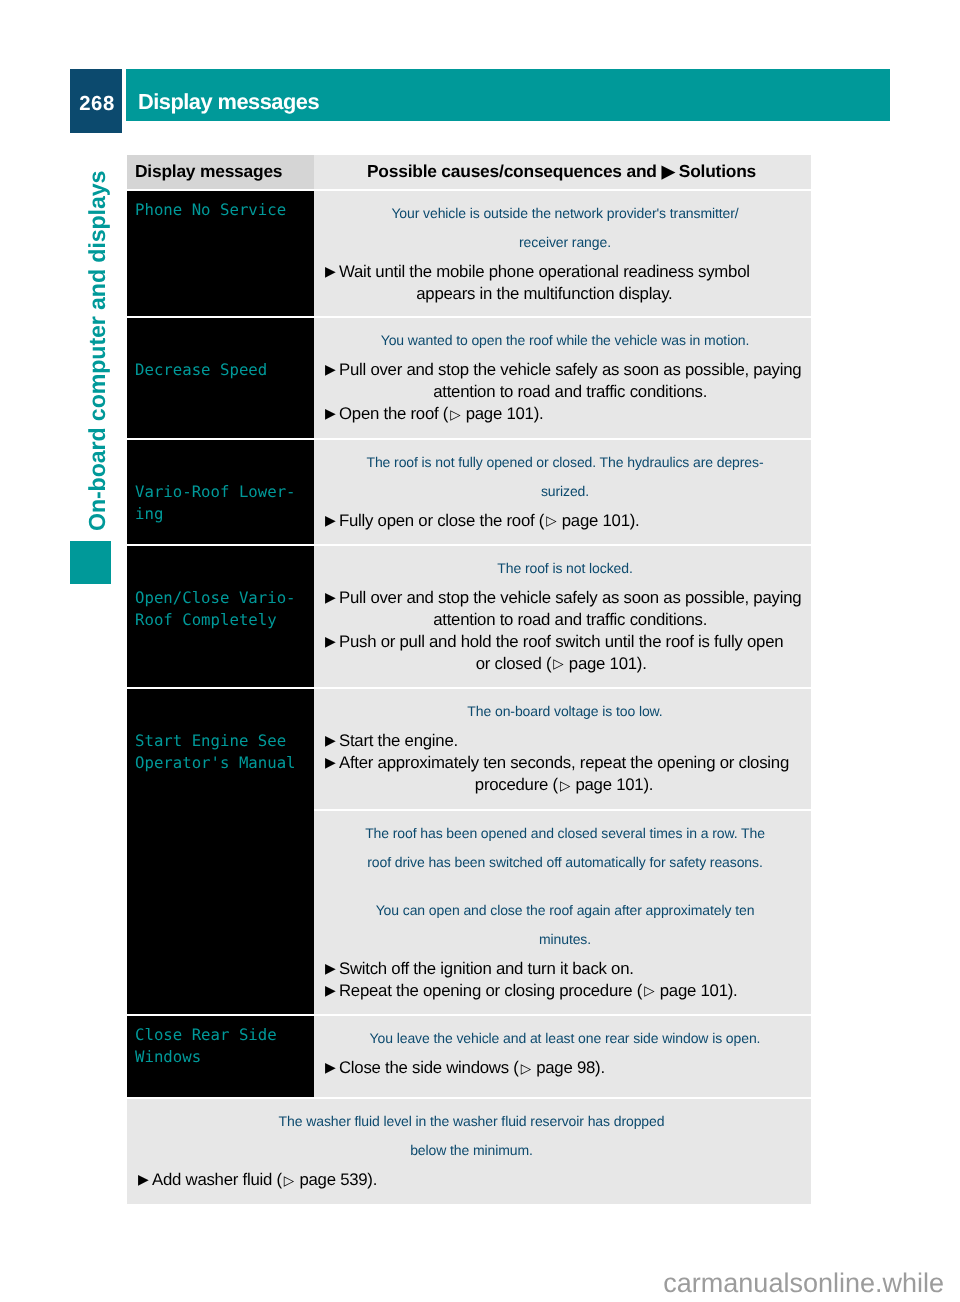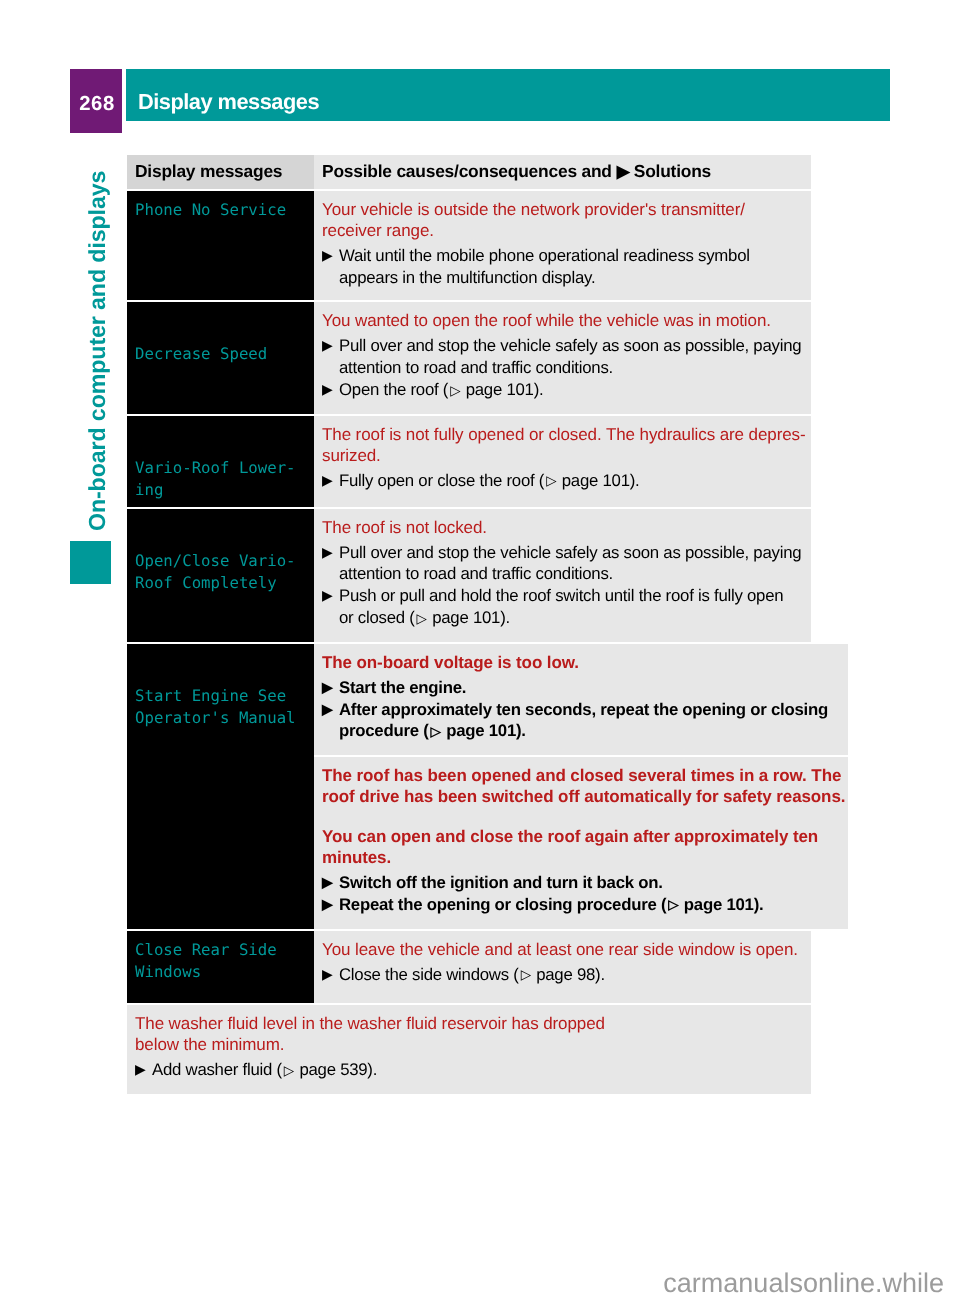--- a/index.html
+++ b/index.html
@@ -4,52 +4,52 @@
 <title>Display messages – page 268</title>
 <style>
   *{box-sizing:border-box;}
   html,body{margin:0;padding:0;}
   body{width:960px;height:1302px;background:#ffffff;
        font-family:"Liberation Sans",sans-serif;color:#000;
        -webkit-font-smoothing:antialiased;text-rendering:geometricPrecision;}
   .page{position:relative;width:960px;height:1302px;overflow:hidden;background:#ffffff;}
 
   
-  .hdr-num{position:absolute;left:70px;top:69px;width:52px;height:64px;background:#701a75;color:#fff;
+  .hdr-num{position:absolute;left:70px;top:69px;width:52px;height:64px;background:#0c4a6e;color:#fff;
            font-weight:bold;font-size:20.3px;letter-spacing:0.6px;line-height:52px;text-align:center;text-indent:2px;padding-top:9px;}
   .hdr-title{position:absolute;left:126px;top:69px;width:764px;height:52px;background:#009999;color:#fff;
            font-weight:bold;font-size:21.8px;letter-spacing:-0.5px;line-height:52px;padding:7px 0 0 12px;}
 
   
   .side-wrap{position:absolute;left:86px;top:170px;width:30px;height:361px;}
   .side-text{position:absolute;left:0;top:361px;transform-origin:left top;transform:rotate(-90deg);
              color:#009999;font-weight:bold;font-size:23.2px;letter-spacing:-0.1px;white-space:nowrap;line-height:23px;}
   .side-square{position:absolute;left:70px;top:541px;width:41px;height:43px;background:#009999;}
 
   
   .watermark{position:absolute;left:0;top:1270px;width:944px;text-align:right;
              color:#9c9c9c;font-size:27px;line-height:27px;}
 
   
   .tbl{position:absolute;left:127px;top:155px;width:684px;}
   .row{display:flex;width:100%;}
   .cL{width:187px;flex:0 0 187px;background:#000000;padding:8px 8px 6px 8px;}
-  .cR{background:#e7e7e7;padding:8px 3px 12px 8px;}
+  .cR{background:#e7e7e7;padding:8px 3px 12px 8px;text-align:center;}
   .cR.tight{padding-bottom:17px;}
   .row > .cR{flex:1 1 auto;}
   .cRw{flex:1 1 auto;display:flex;flex-direction:column;}
-  .cRw > .cR{flex:1 1 auto;font-weight:bold;}
+  .cRw > .cR{flex:1 1 auto;}
   .subgap{height:2px;background:#ffffff;}
   .hrow .cL{background:#d5d5d5;font-weight:bold;font-size:17.4px;letter-spacing:-0.22px;line-height:20px;padding:6px 8px 7px 8px;}
   .hrow .cR{background:#e7e7e7;font-weight:bold;font-size:17.4px;letter-spacing:-0.22px;line-height:20px;padding:6px 10px 7px 8px;}
   .hm{display:inline-block;font-size:17px;padding:0 4px 0 5px;letter-spacing:0;}
   .gap{height:2px;background:#ffffff;width:100%;}
 
   .msg{color:#009999;font-family:"DejaVu Sans Mono",monospace;font-size:15.7px;line-height:22px;white-space:pre;}
-  .para{font-size:17px;line-height:21px;color:#b91c1c;white-space:pre;letter-spacing:-0.1px;}
+  .para{font-size:14px;line-height:29px;color:#0c4a6e;white-space:pre;letter-spacing:-0.1px;}
   .li{display:flex;font-size:16.8px;line-height:21.7px;color:#000;margin-top:4.0px;}
   .li + .li{margin-top:0.2px;}
   .para + .para{margin-top:19px;}
   .li .bl{flex:0 0 17px;font-size:14px;line-height:21.7px;}
   .li .lt{white-space:pre;letter-spacing:-0.25px;}
   .ref{font-size:13.5px;display:inline-block;padding:0 1px 0 2px;position:relative;top:-0.5px;}
   .icon{display:block;margin:0 0 2px 3px;}
 </style>
 </head>
 <body>

